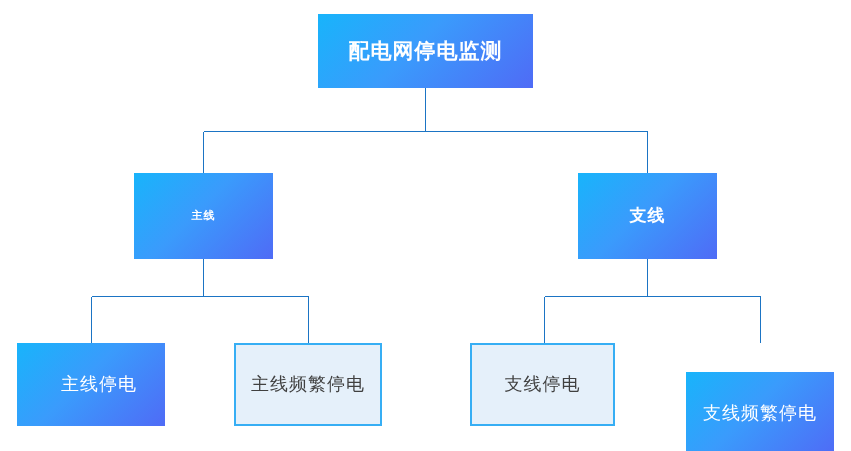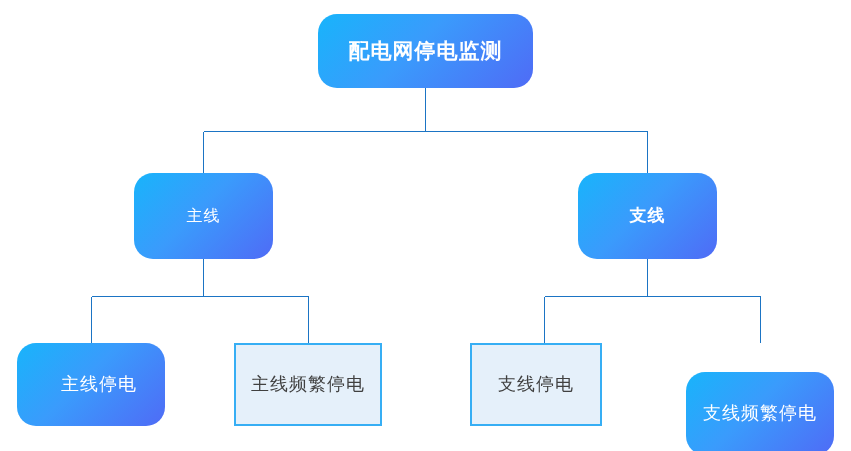--- a/index.html
+++ b/index.html
@@ -43,21 +43,20 @@
   }
 
   .node-label {
     display: block;
   }
 
   
   .node.filled {
     background: linear-gradient(135deg, #18b4fb 0%, #3a9bfc 45%, #4f6bf6 100%);
     color: #ffffff;
-    border-radius: 19px;
   }
 
   
   .node.outlined {
     background: #e5f0fa;
     border: 2px solid #36aef4;
     color: #404040;
   }
 
   
@@ -68,22 +67,22 @@
     height: 74px;
     font-size: 21px;
     font-weight: bold;
   }
 
   #node-main-line {
     left: 134px;
     top: 173px;
     width: 139px;
     height: 86px;
-    font-size: 16px;
-    font-weight: normal;
+    font-size: 11px;
+    font-weight: bold;
   }
 
   #node-branch-line {
     left: 578px;
     top: 173px;
     width: 139px;
     height: 86px;
     font-size: 17px;
     font-weight: bold;
   }
@@ -101,21 +100,21 @@
     left: 234px;
     top: 343px;
     width: 148px;
     height: 83px;
     font-size: 18px;
   }
 
   #node-branch-outage {
     left: 470px;
     top: 343px;
-    width: 132px;
+    width: 145px;
     height: 83px;
     font-size: 18px;
   }
 
   #node-branch-frequent-outage {
     left: 686px;
     top: 343px;
     width: 148px;
     height: 83px;
     font-size: 18px;

